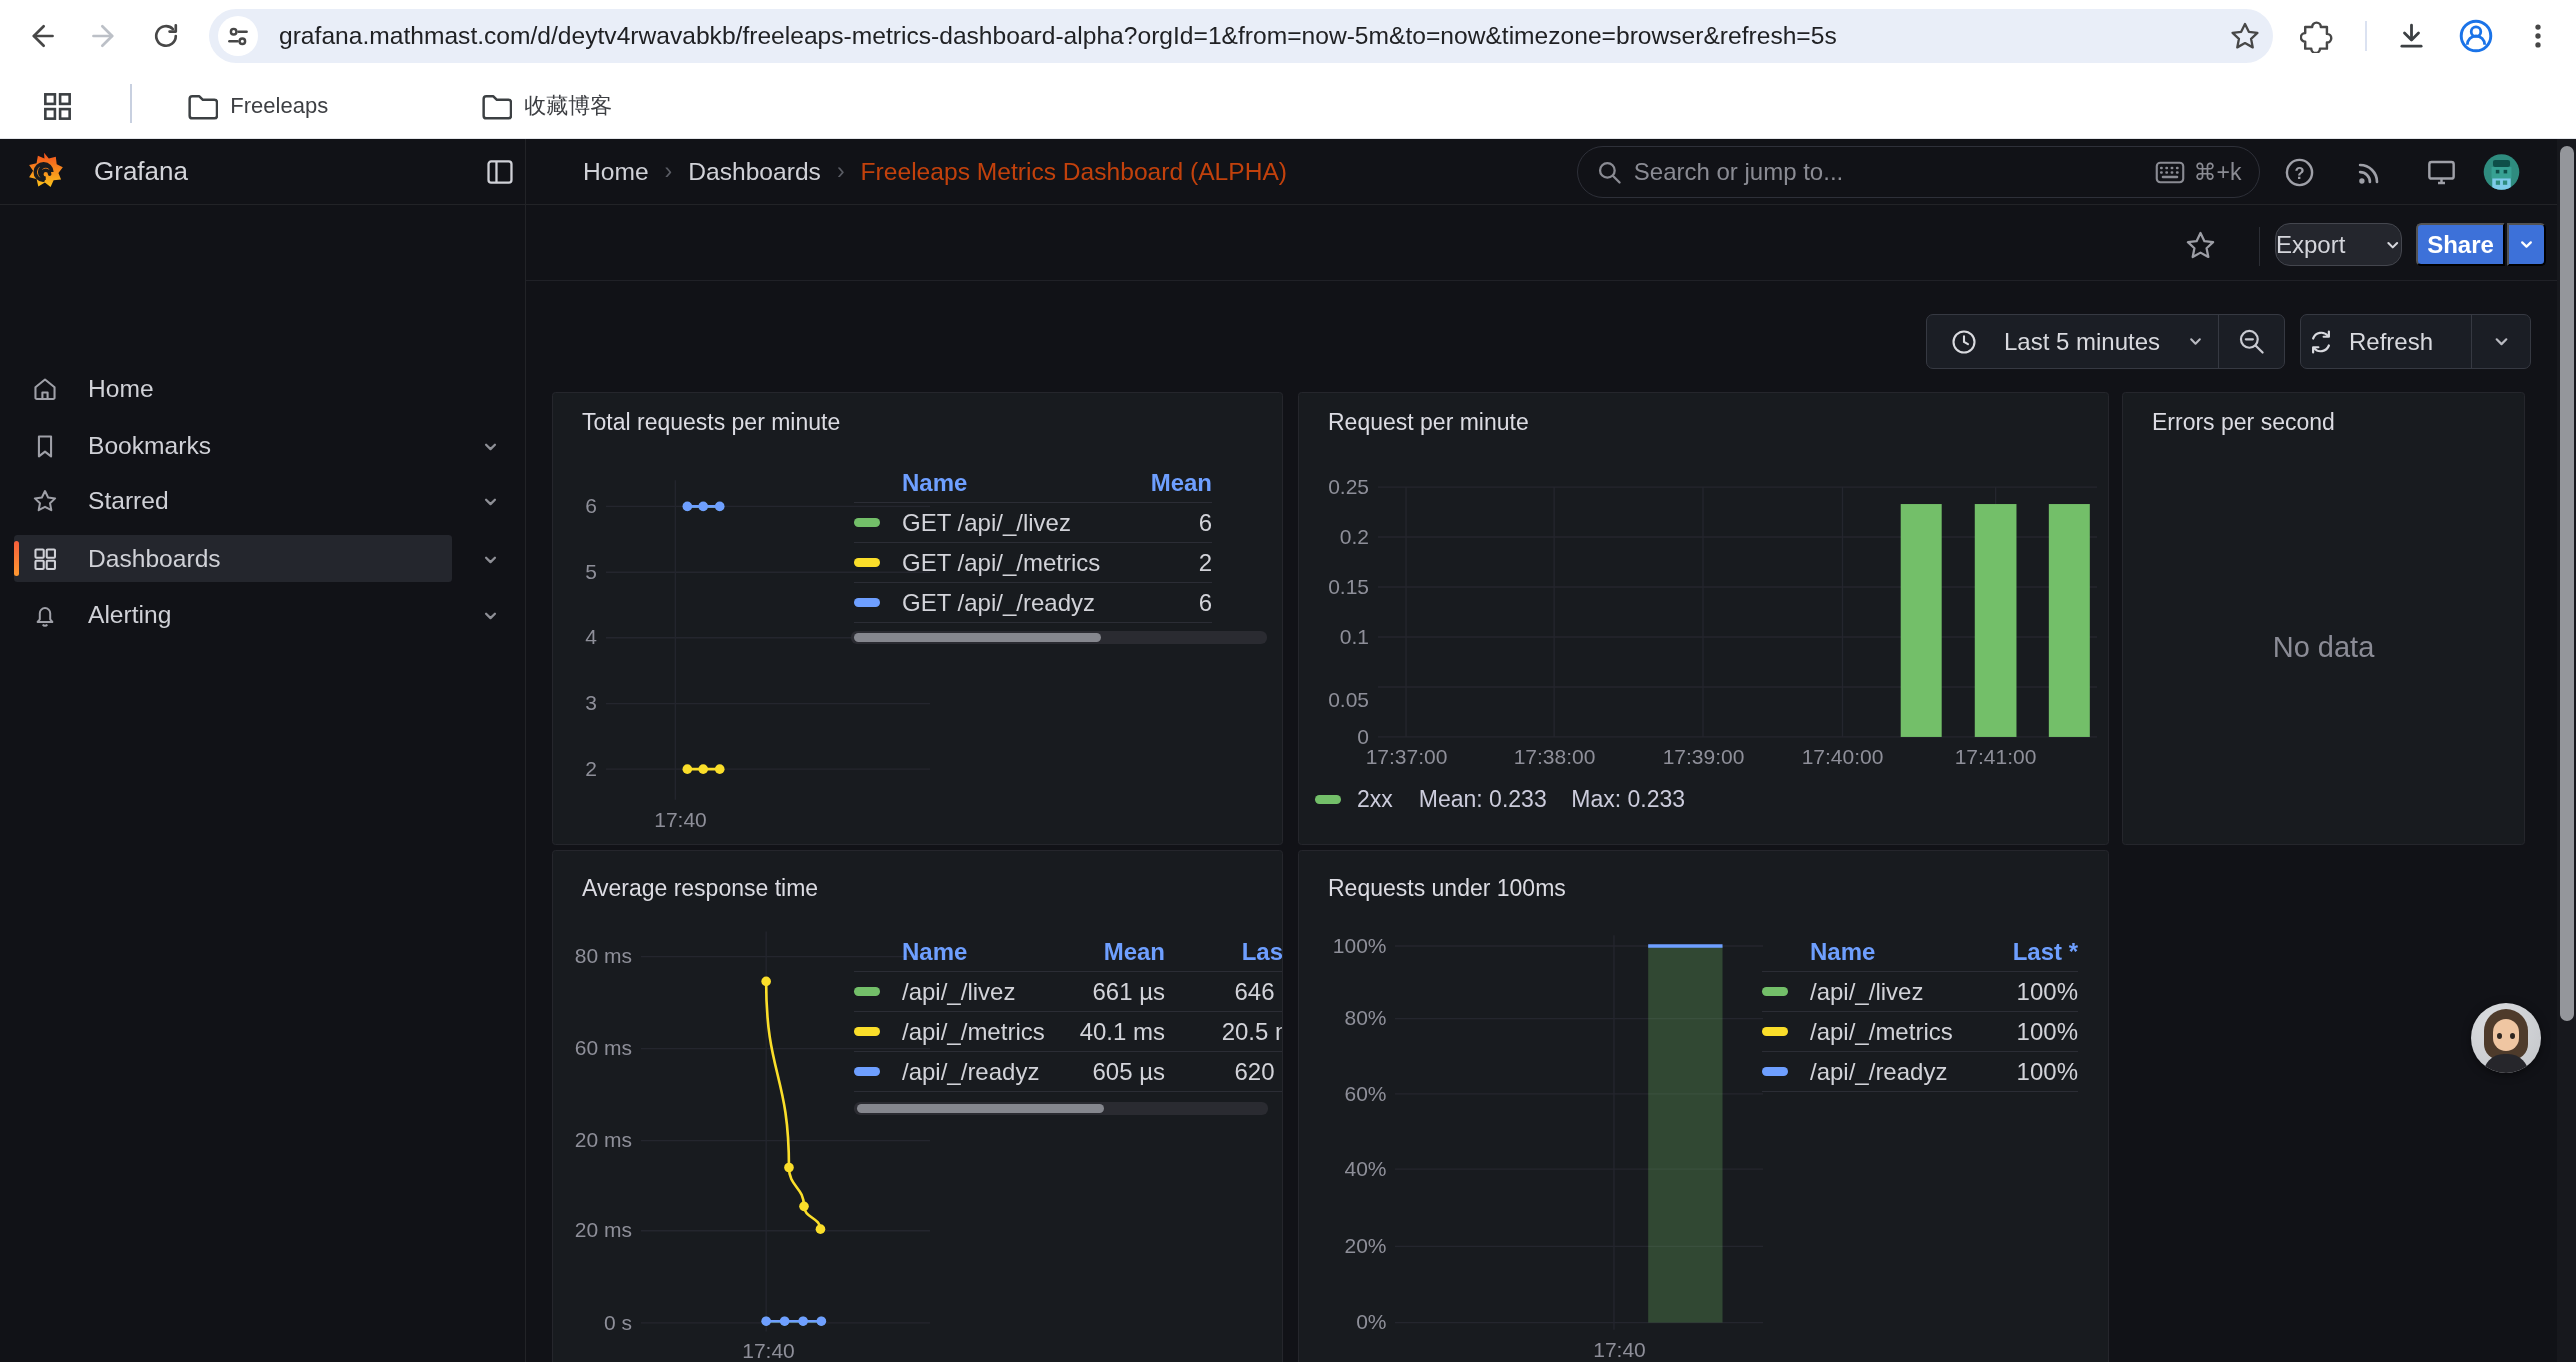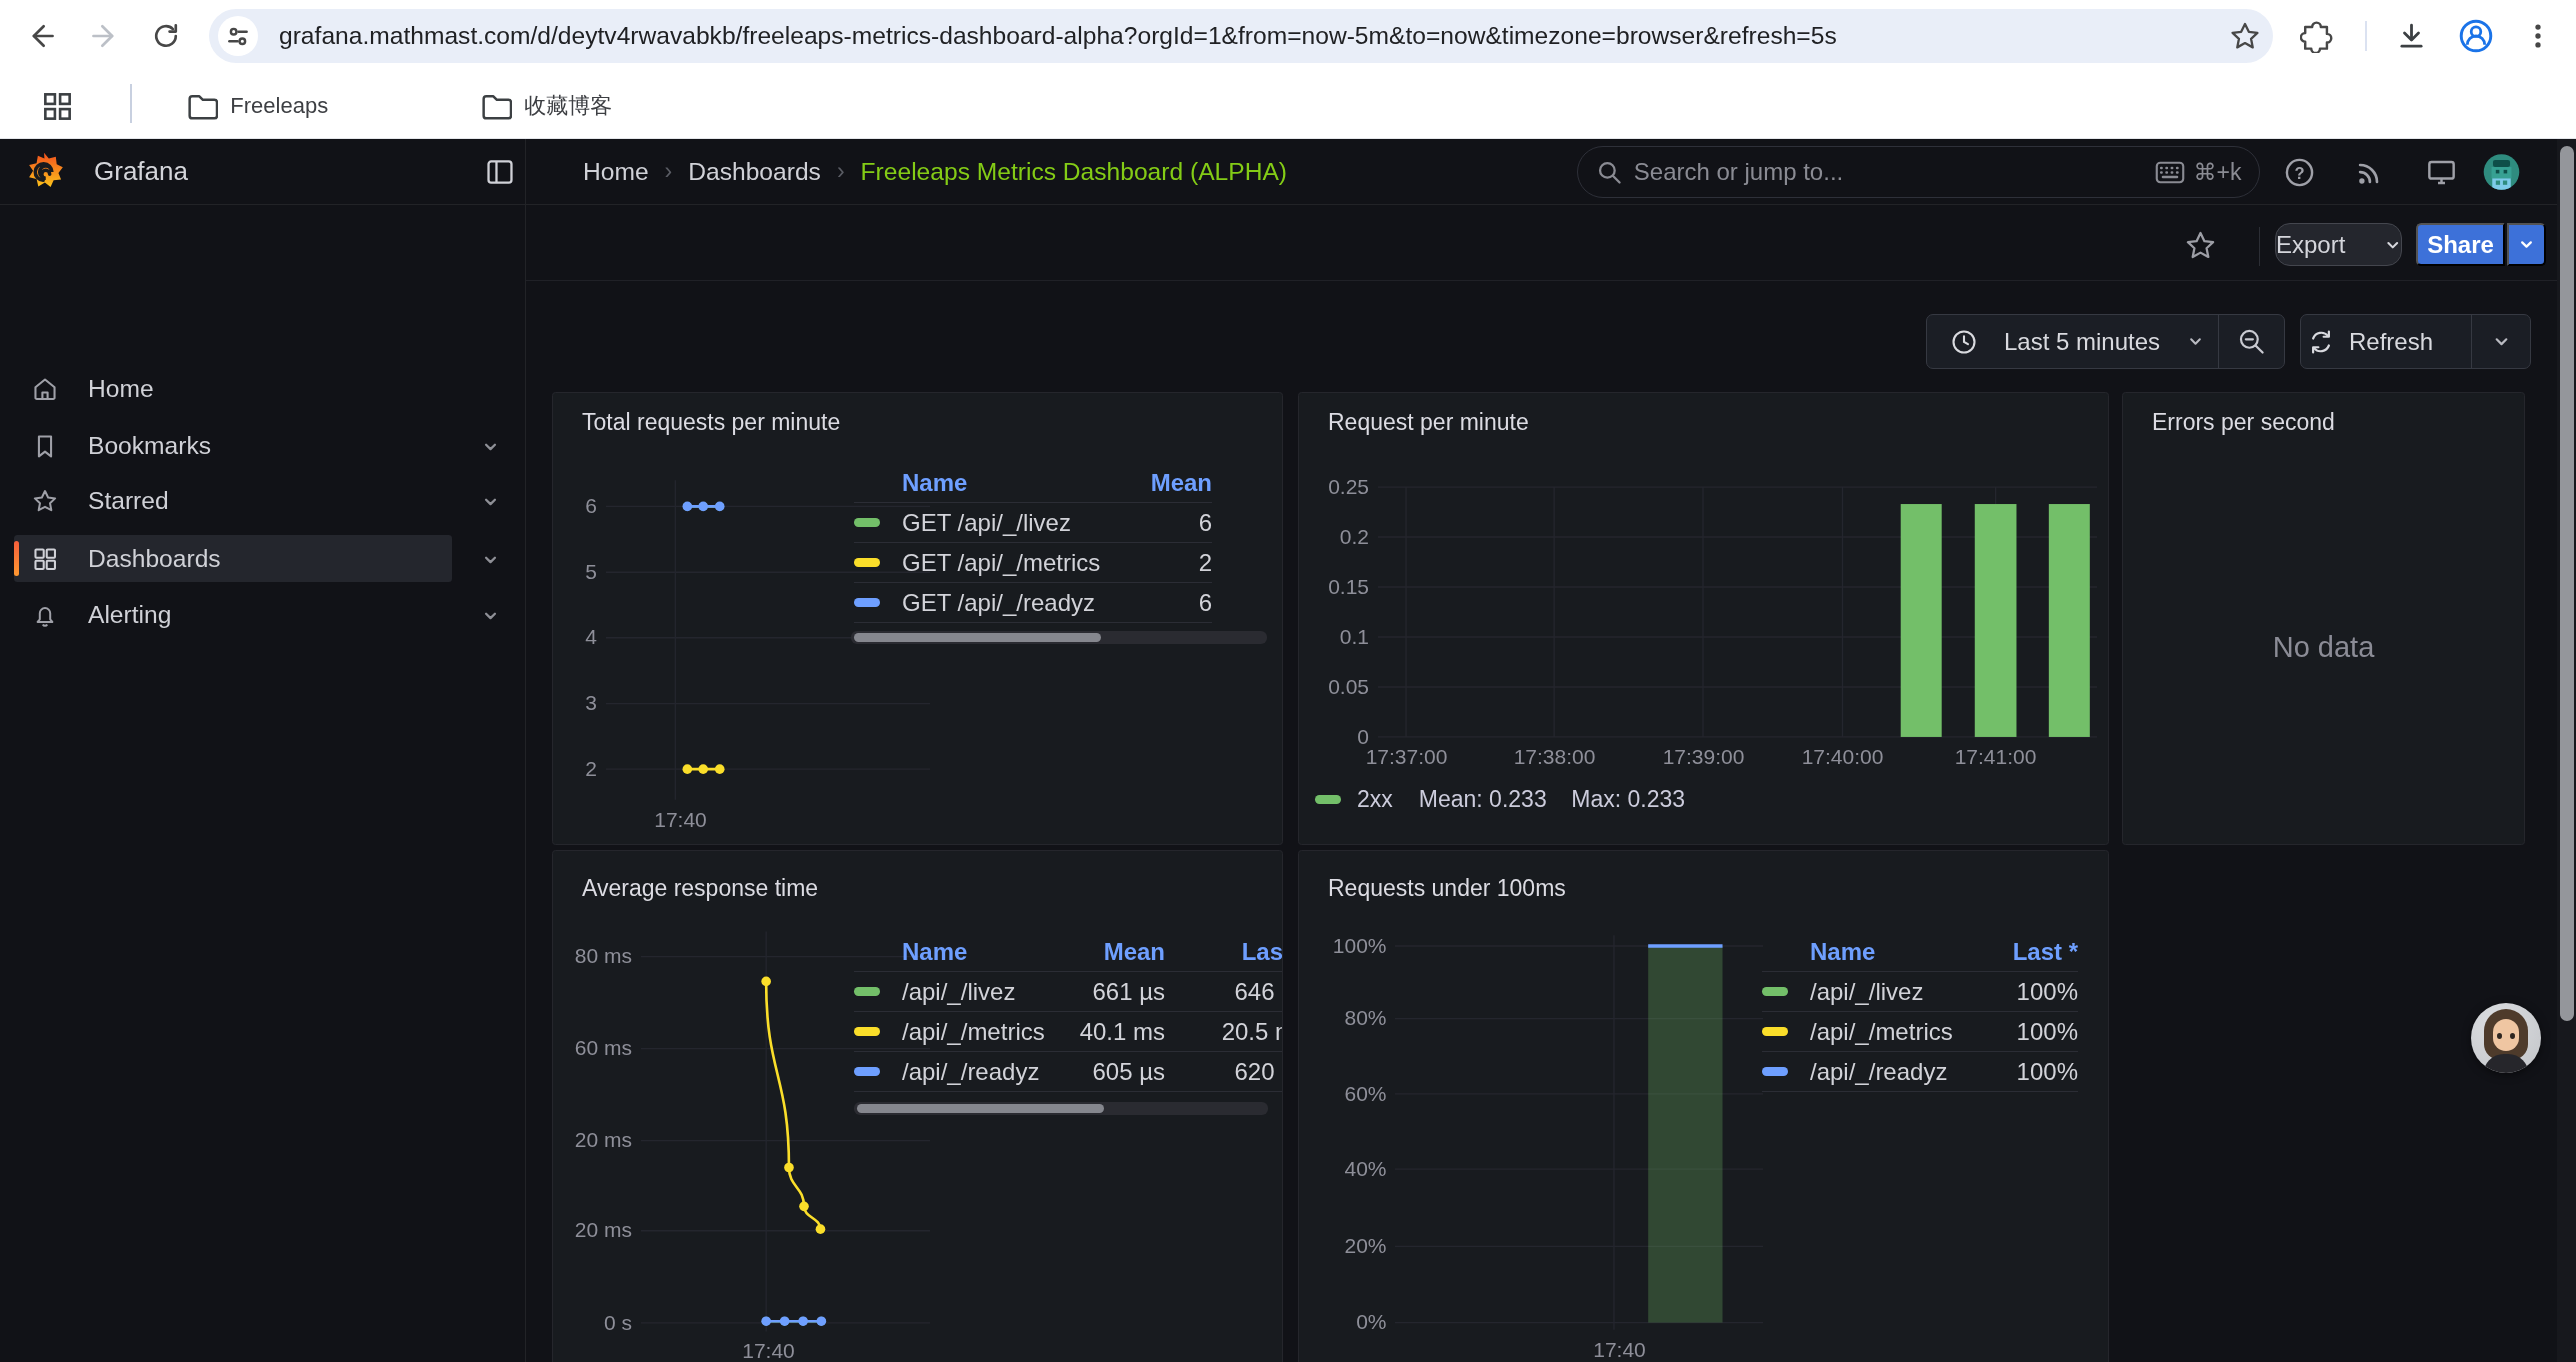--- a/index.html
+++ b/index.html
@@ -22,21 +22,21 @@
   .bm-chip{position:absolute;top:7px;height:53px;display:flex;align-items:center;gap:12.3px;padding:0 14px;border-radius:12.3px;color:#3d3f43;font-size:22px}
 
   
   .app{position:absolute;left:0;top:139px;width:2576px;height:1224px;background:#111217;color:#ccccdc;overflow:hidden}
   .app-header{position:absolute;left:0;top:0;width:2576px;height:66px;border-bottom:0.9px solid #222327}
   .brand-sec{position:absolute;left:0;top:0;width:526px;height:65px;border-right:0.9px solid #222327}
   .brand-label{position:absolute;left:94px;top:0;height:65px;line-height:65px;font-size:26px;color:#d4d5da}
   .dock-btn{position:absolute;left:482px;top:15px;width:35px;height:35px;display:flex;align-items:center;justify-content:center}
   .breadcrumb{position:absolute;left:583px;top:0;height:65px;display:flex;align-items:center;gap:16px;font-size:24.6px}
   .crumb{color:#d0d1d7;white-space:nowrap}
-  .crumb.current{color:#84cc16}
+  .crumb.current{color:#c2410c}
   .crumb-sep{color:#5a5c64;font-size:23px}
   .search-box{position:absolute;left:1577px;top:7px;width:683px;height:52px;border:0.9px solid #2e3039;border-radius:26px;background:#111217;display:flex;align-items:center;padding:0 17.5px;gap:12.3px}
   .search-ph{color:#8a8b93;font-size:24px;flex:1}
   .search-kbd{display:flex;align-items:center;gap:8.8px;color:#8a8b93;font-size:23px}
   .hdr-ic{position:absolute;top:15px;width:37px;height:37px;display:flex;align-items:center;justify-content:center}
 
   
   .sidebar{position:absolute;left:0;top:66px;width:526px;height:1158px;border-right:0.9px solid #222327}
   .side-item{position:absolute;left:0;width:526px;height:47px}
   .side-item .s-ic{position:absolute;left:32px;top:11.4px;width:26px;height:26px}
@@ -471,21 +471,21 @@
           <line x1="529.72" y1="0" x2="529.72" y2="285" stroke="#24262e" stroke-width="1.5"></line>
           <line x1="704.38" y1="0" x2="704.38" y2="285" stroke="#24262e" stroke-width="1.5"></line>
           <rect x="596.14" y="19.380000000000003" width="46.740000000000045" height="265.62" fill="#73BF69"></rect>
           <rect x="680.6" y="19.380000000000003" width="47.560000000000045" height="265.62" fill="#73BF69"></rect>
           <rect x="765.0600000000001" y="19.380000000000003" width="46.73999999999995" height="265.62" fill="#73BF69"></rect>
         </svg>
         <div class="tick ytick" style="left: 0px; top: 81px; width: 70px;">0.25</div>
         <div class="tick ytick" style="left: 0px; top: 131px; width: 70px;">0.2</div>
         <div class="tick ytick" style="left: 0px; top: 181px; width: 70px;">0.15</div>
         <div class="tick ytick" style="left: 0px; top: 231px; width: 70px;">0.1</div>
-        <div class="tick ytick" style="left: 0px; top: 281px; width: 70px;">0.05</div>
+        <div class="tick ytick" style="left: 0px; top: 294px; width: 70px;">0.05</div>
         <div class="tick ytick" style="left: 0px; top: 331px; width: 70px;">0</div>
         <div class="tick xtick" style="left: 46px; top: 351px; width: 123px;">17:37:00</div>
         <div class="tick xtick" style="left: 194px; top: 351px; width: 123px;">17:38:00</div>
         <div class="tick xtick" style="left: 343px; top: 351px; width: 123px;">17:39:00</div>
         <div class="tick xtick" style="left: 482px; top: 351px; width: 123px;">17:40:00</div>
         <div class="tick xtick" style="left: 635px; top: 351px; width: 123px;">17:41:00</div>
       </div>
     <div class="p2-legend">
       <span class="pill" style="background: rgb(115, 191, 105);"></span>
       <span style="margin-left:16px">2xx</span>

